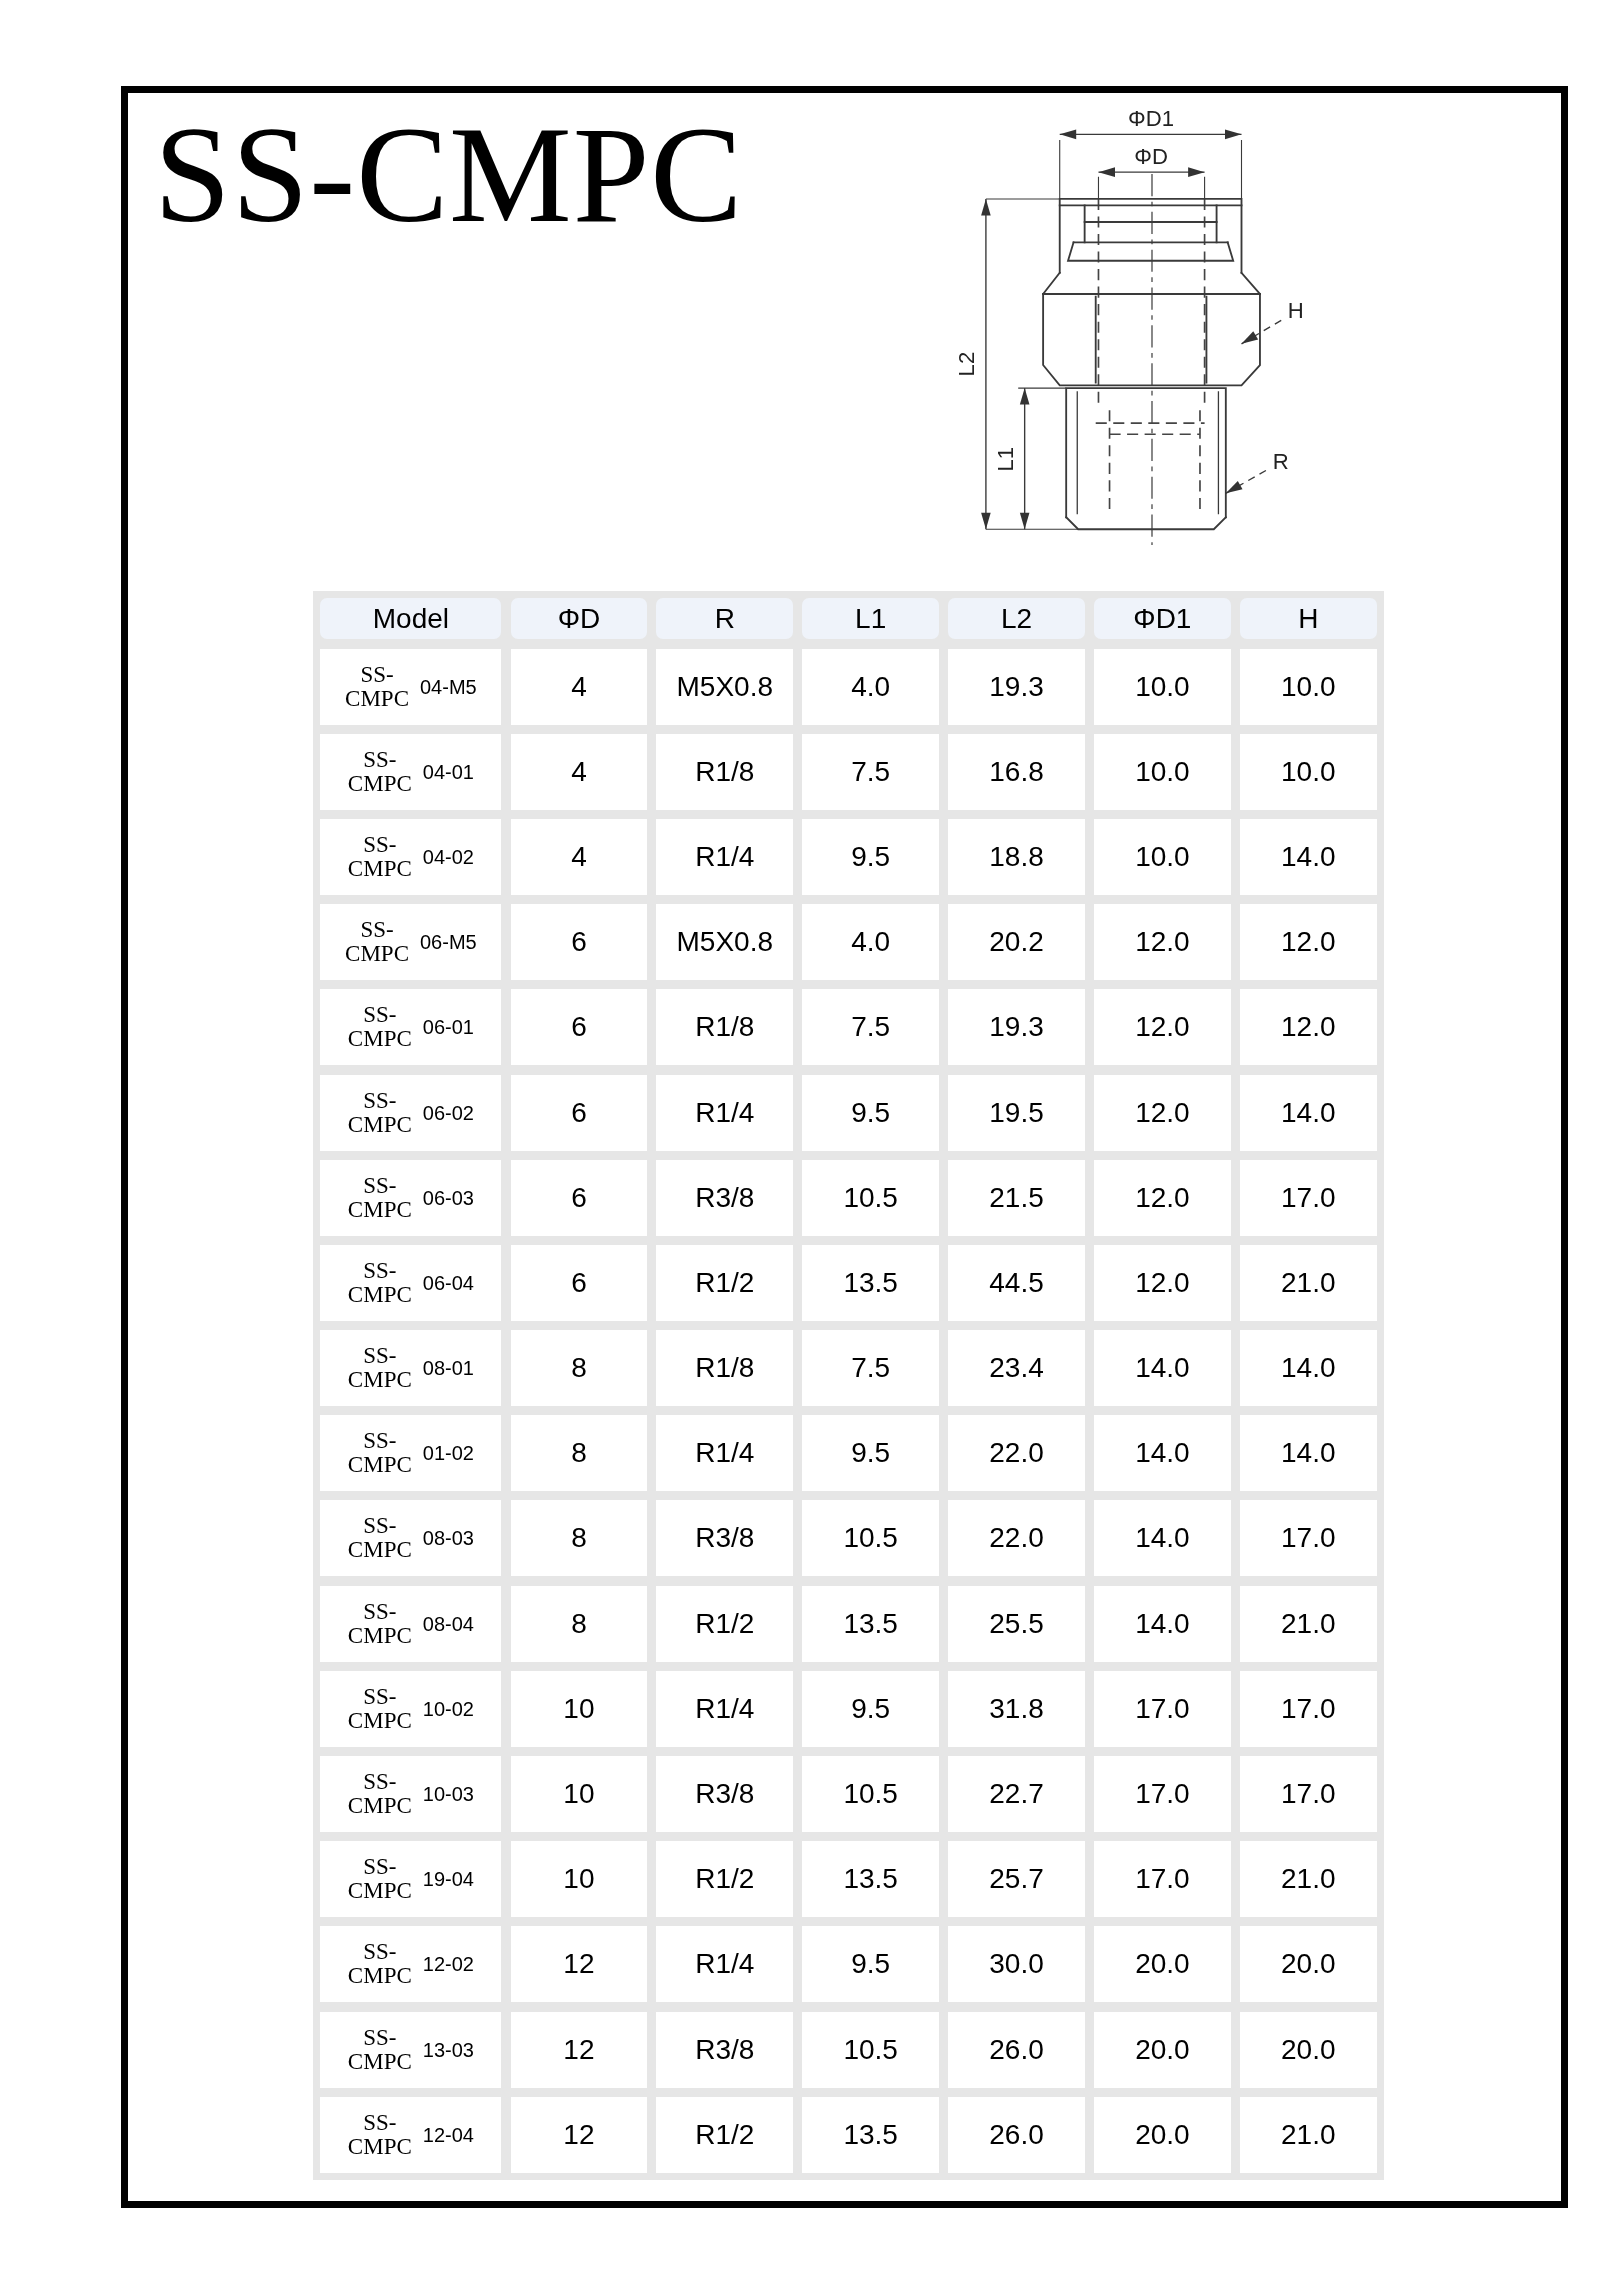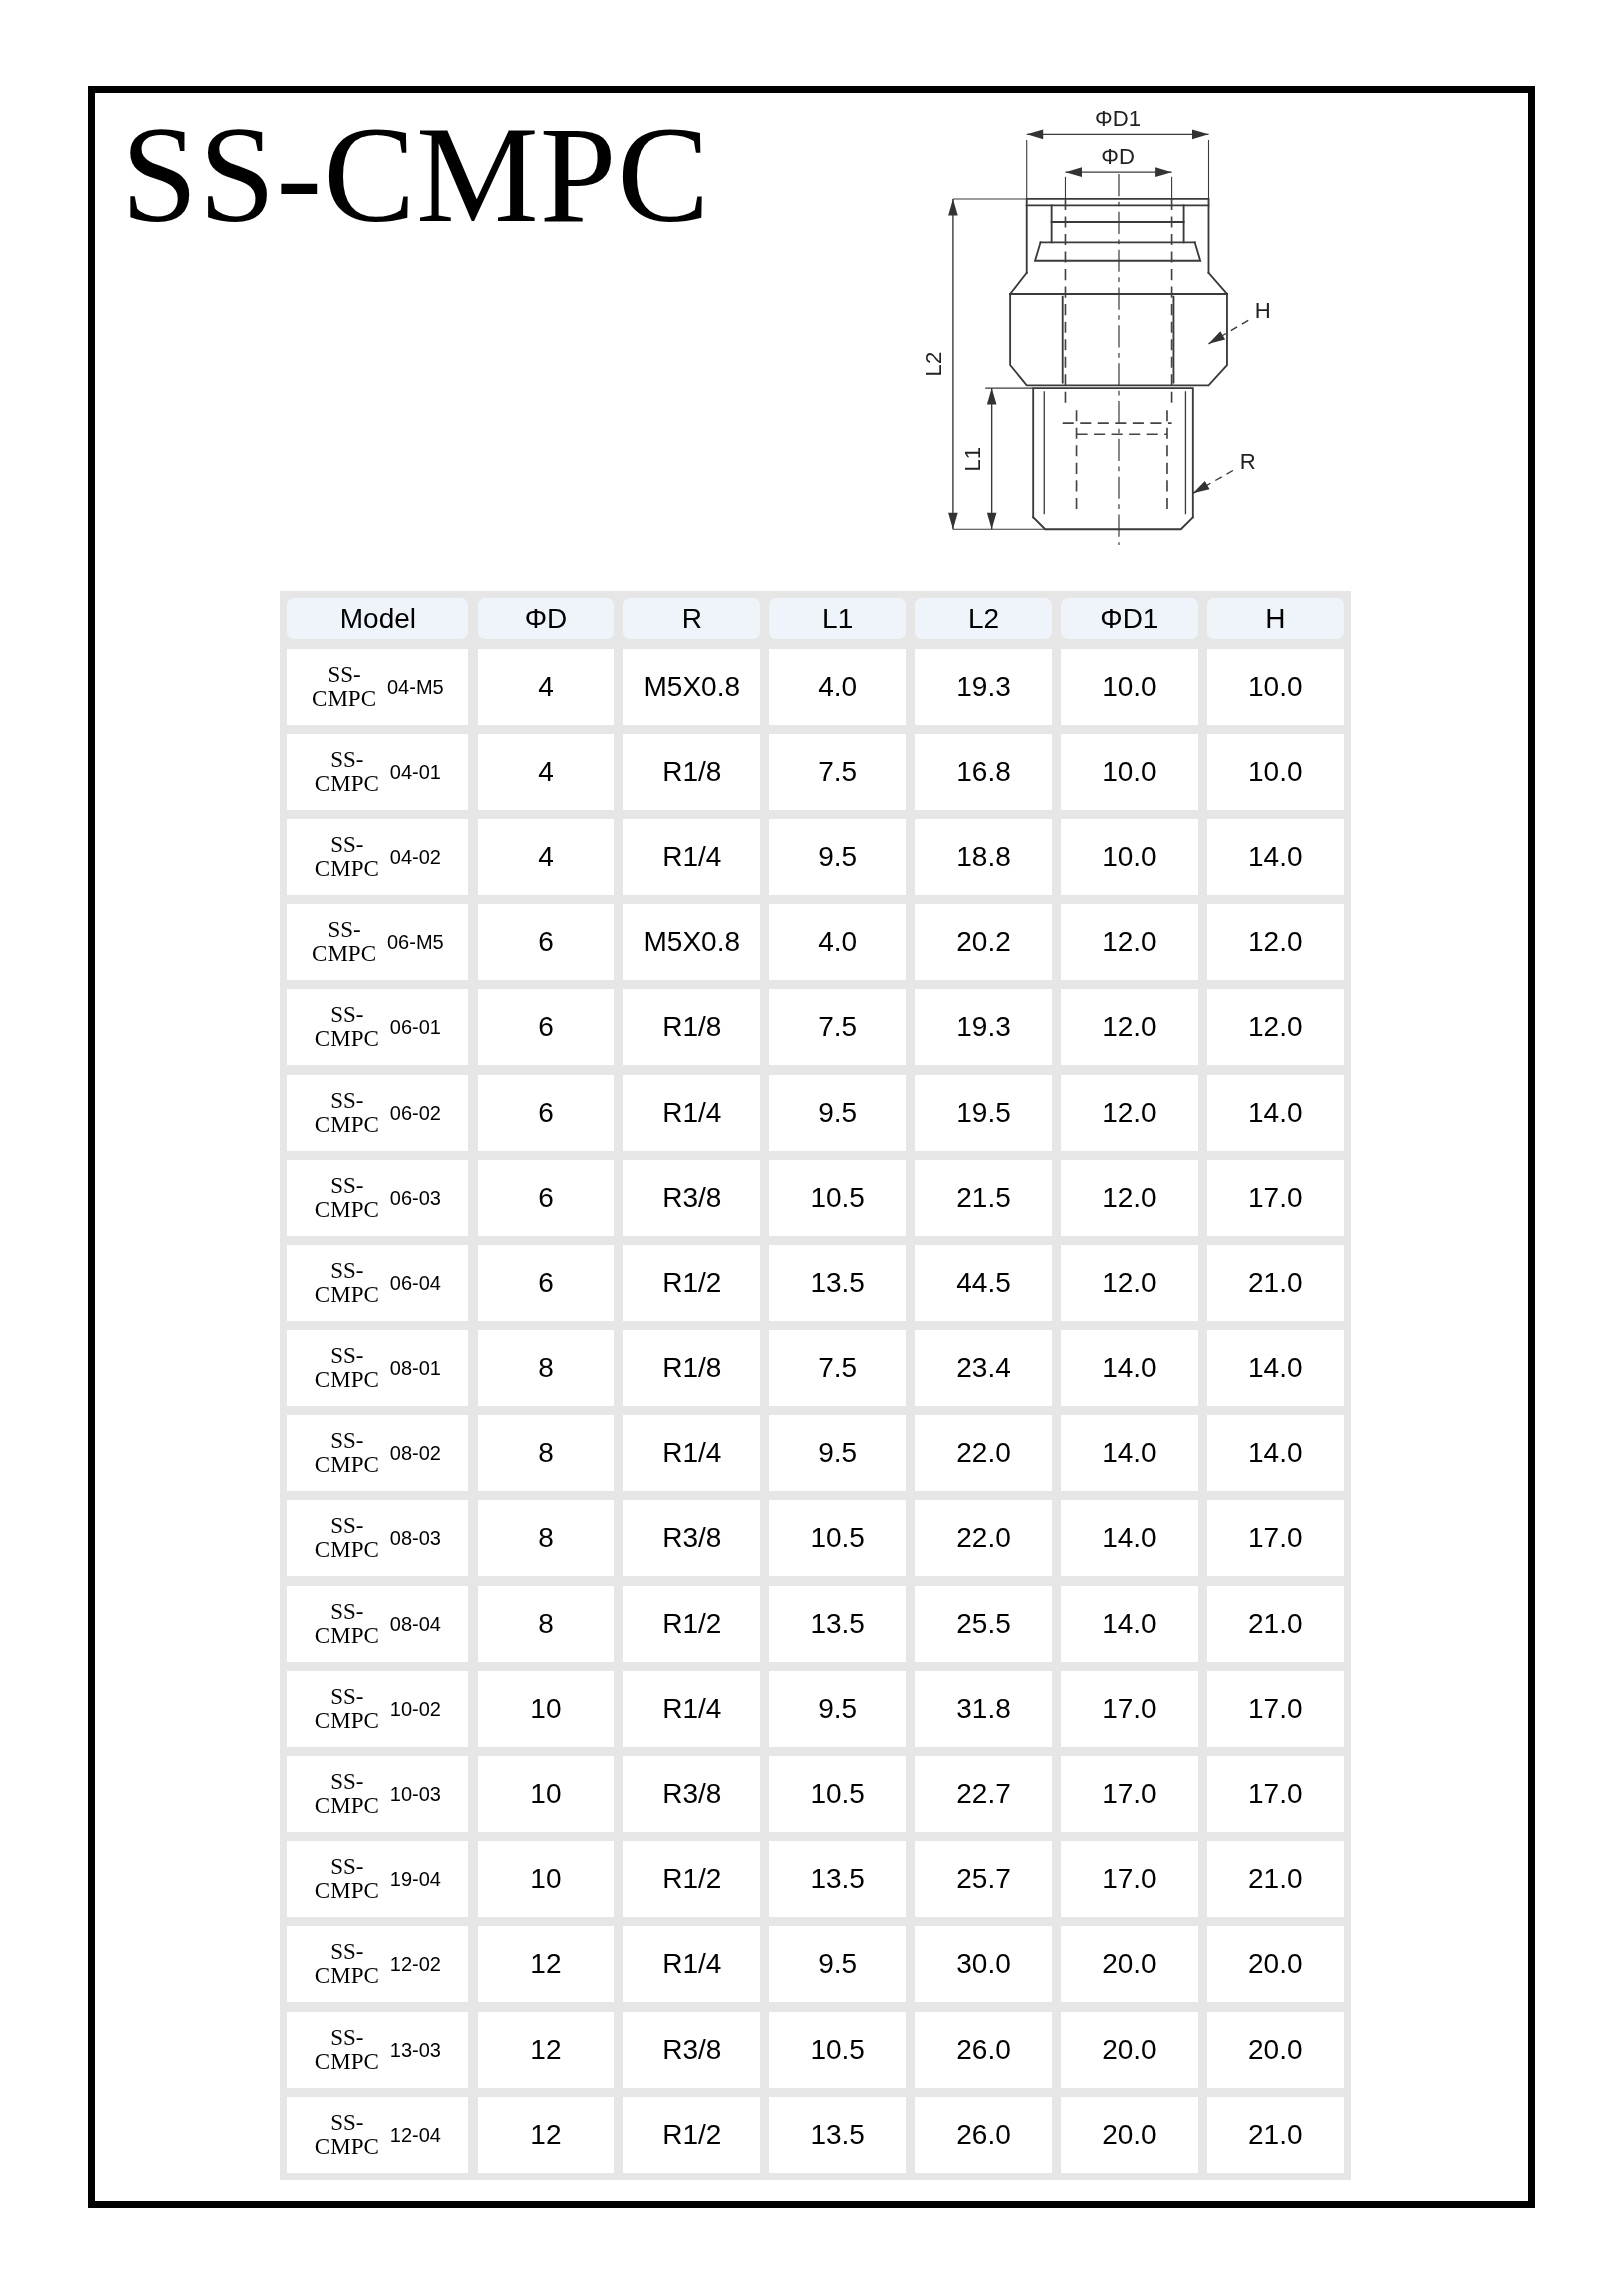--- a/index.html
+++ b/index.html
@@ -1,17 +1,17 @@
 <!DOCTYPE html>
 <html style="--page_bg: #ffffff; --border: #000000; --table_gap: #e6e6e6; --header_cell_bg: #eff3fa; --cell_bg: #ffffff; --drawing_stroke: #3a3a3a; --text: #000000;font-size:14.8px"><head>
 <meta charset="utf-8">
 <style>
   html,body{margin:0;padding:0;}
   #canvas{position:relative;width:1579px;height:2289px;background:var(--page_bg,#fff);
-          font-family:"Liberation Sans",sans-serif;overflow:hidden;}
+          font-family:"Liberation Sans",sans-serif;overflow:hidden;margin-left:33px;}
   .page{position:absolute;left:88px;top:86px;width:1447px;height:2122px;
         border:7.4px solid var(--border,#000);box-sizing:border-box;background:var(--page_bg,#fff);}
   .title{position:absolute;left:26px;top:5.5px;
          font-family:"Liberation Serif",serif;font-weight:400;
          font-size:138px;line-height:1.1;color:var(--text,#000);letter-spacing:0.9px;}
   .draw{position:absolute;left:809px;top:-5.5px;}
   .draw text{font-family:"Liberation Sans",sans-serif;font-size:24px;fill:#222;}
   .tbl{position:absolute;left:185px;top:498px;width:1071px;box-sizing:border-box;
        background:var(--table_gap,#e6e6e6);padding:7.4px;
        display:grid;grid-template-columns:181px repeat(6,1fr);
@@ -212,21 +212,21 @@
         <div class="cell val">R1/8</div>
         <div class="cell val">7.5</div>
         <div class="cell val">23.4</div>
         <div class="cell val">14.0</div>
         <div class="cell val">14.0</div>
         <div class="cell model">
           <span class="mserif">
             <span>SS-</span>
             <span>CMPC</span>
           </span>
-          <span class="mcode">08-02</span>
+          <span class="mcode">01-02</span>
         </div>
         <div class="cell val">8</div>
         <div class="cell val">R1/4</div>
         <div class="cell val">9.5</div>
         <div class="cell val">22.0</div>
         <div class="cell val">14.0</div>
         <div class="cell val">14.0</div>
         <div class="cell model">
           <span class="mserif">
             <span>SS-</span>

